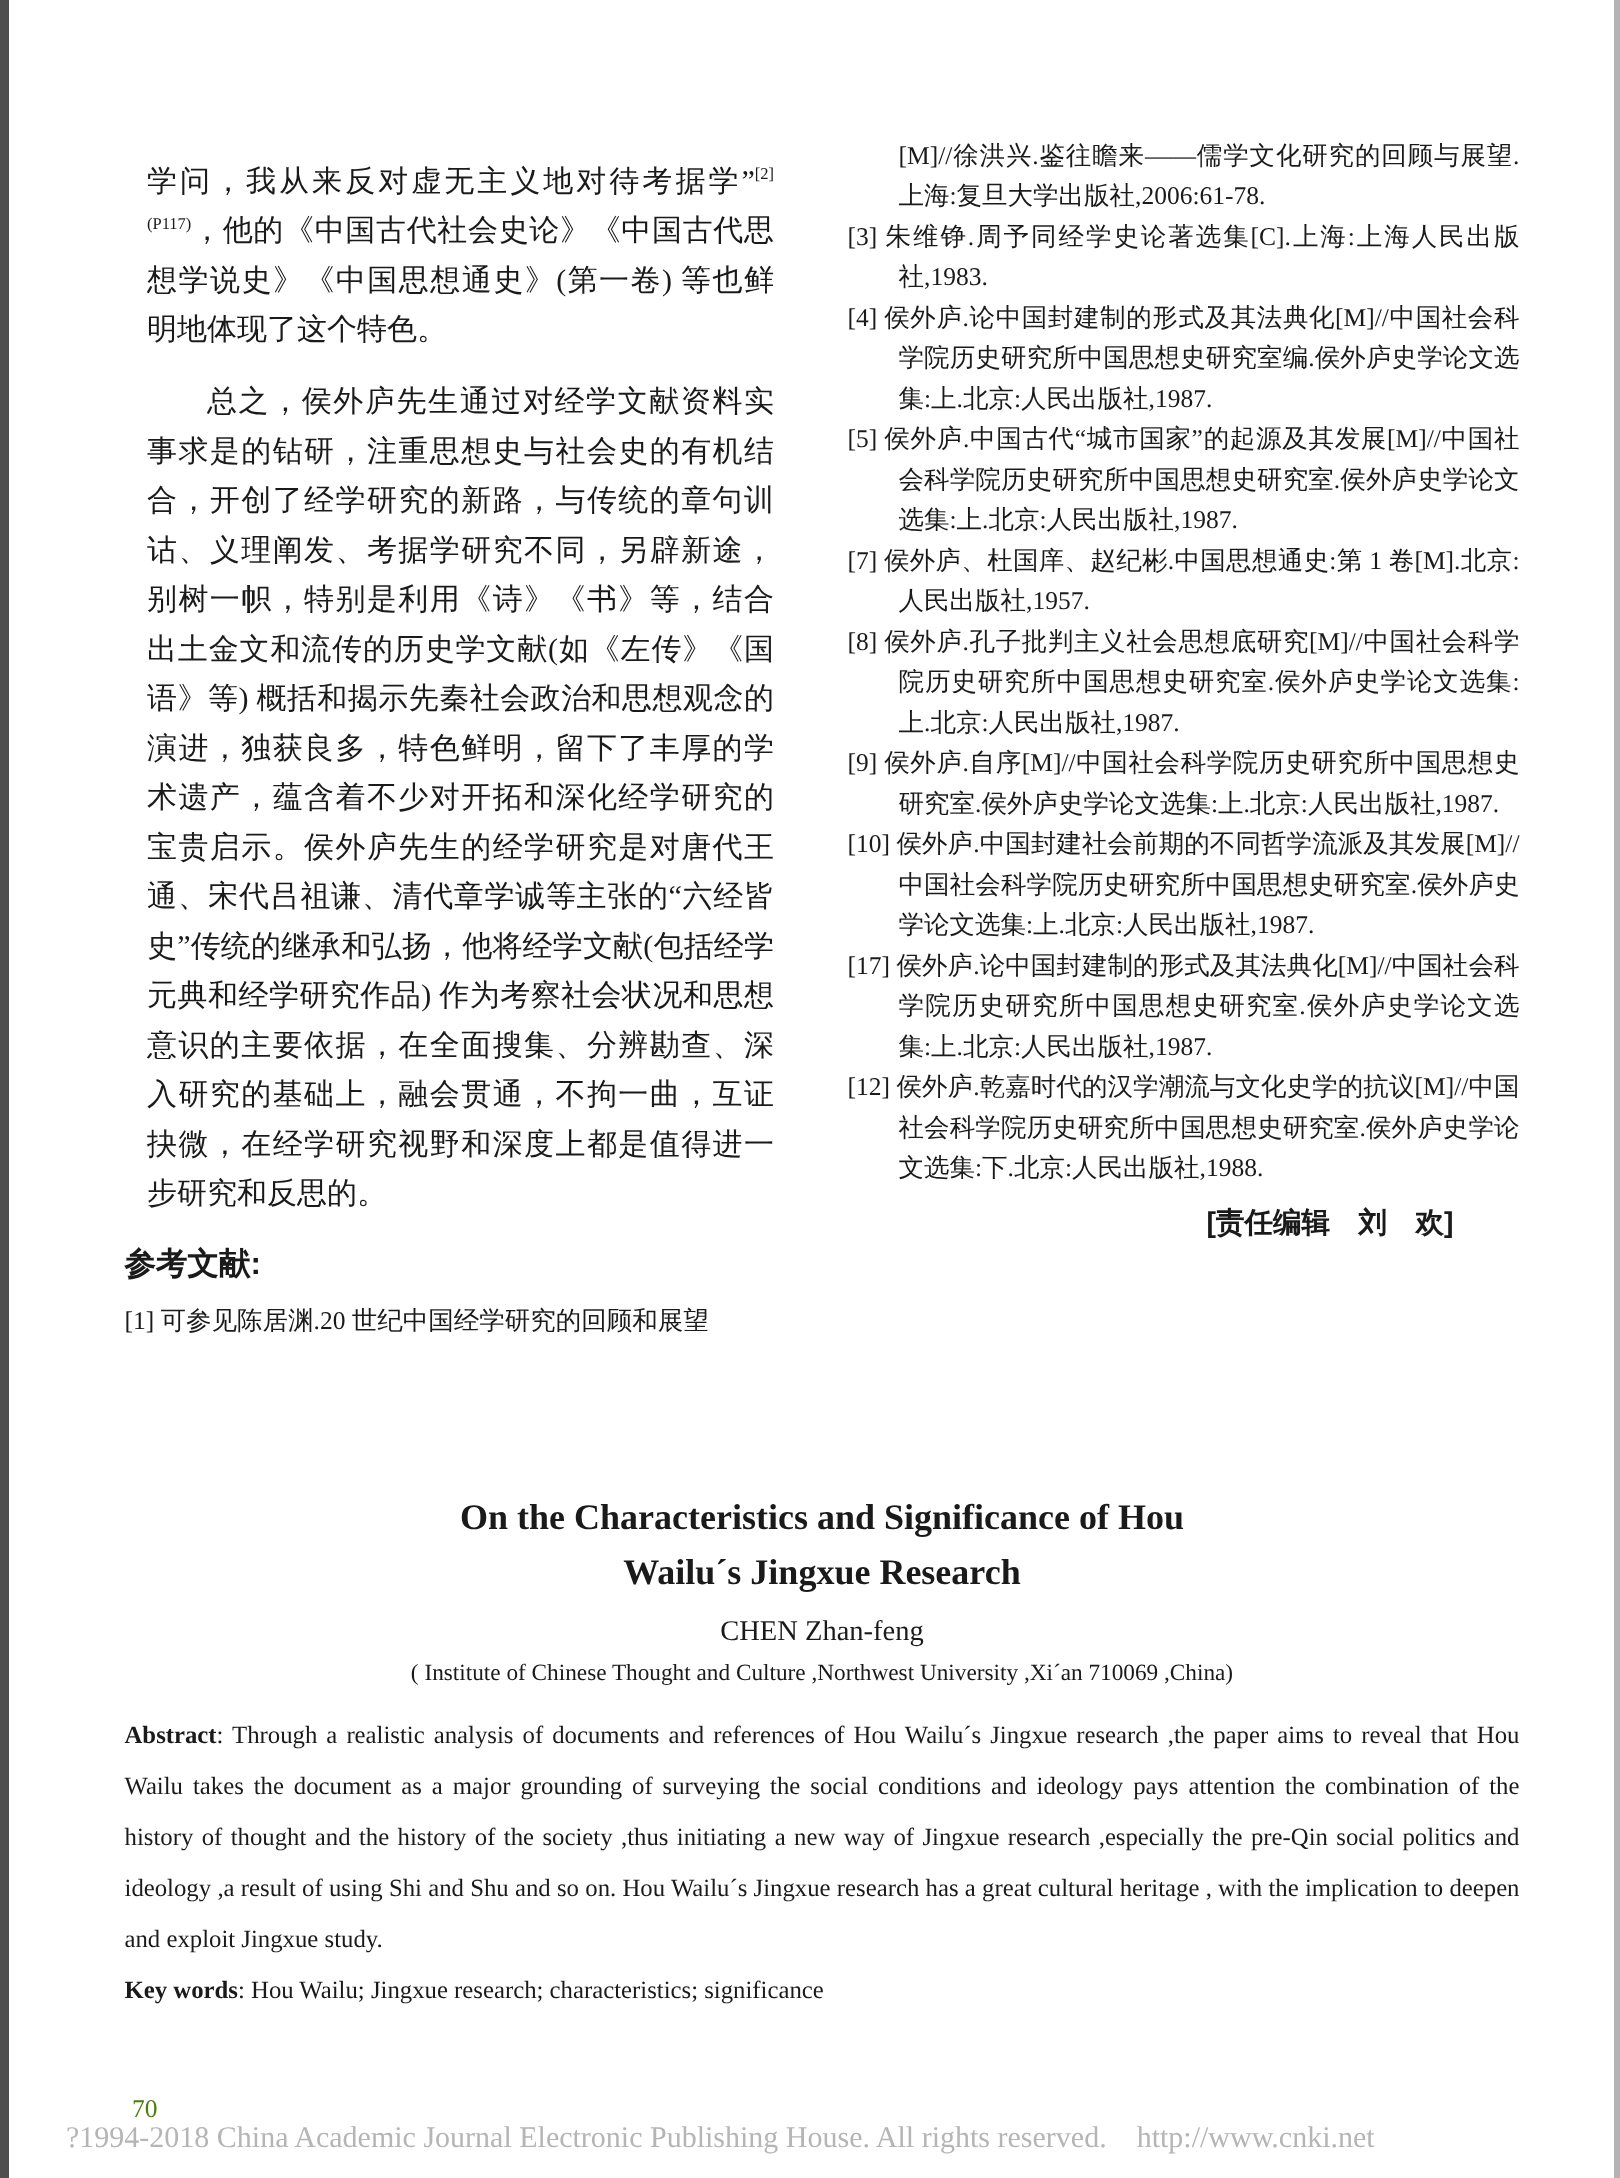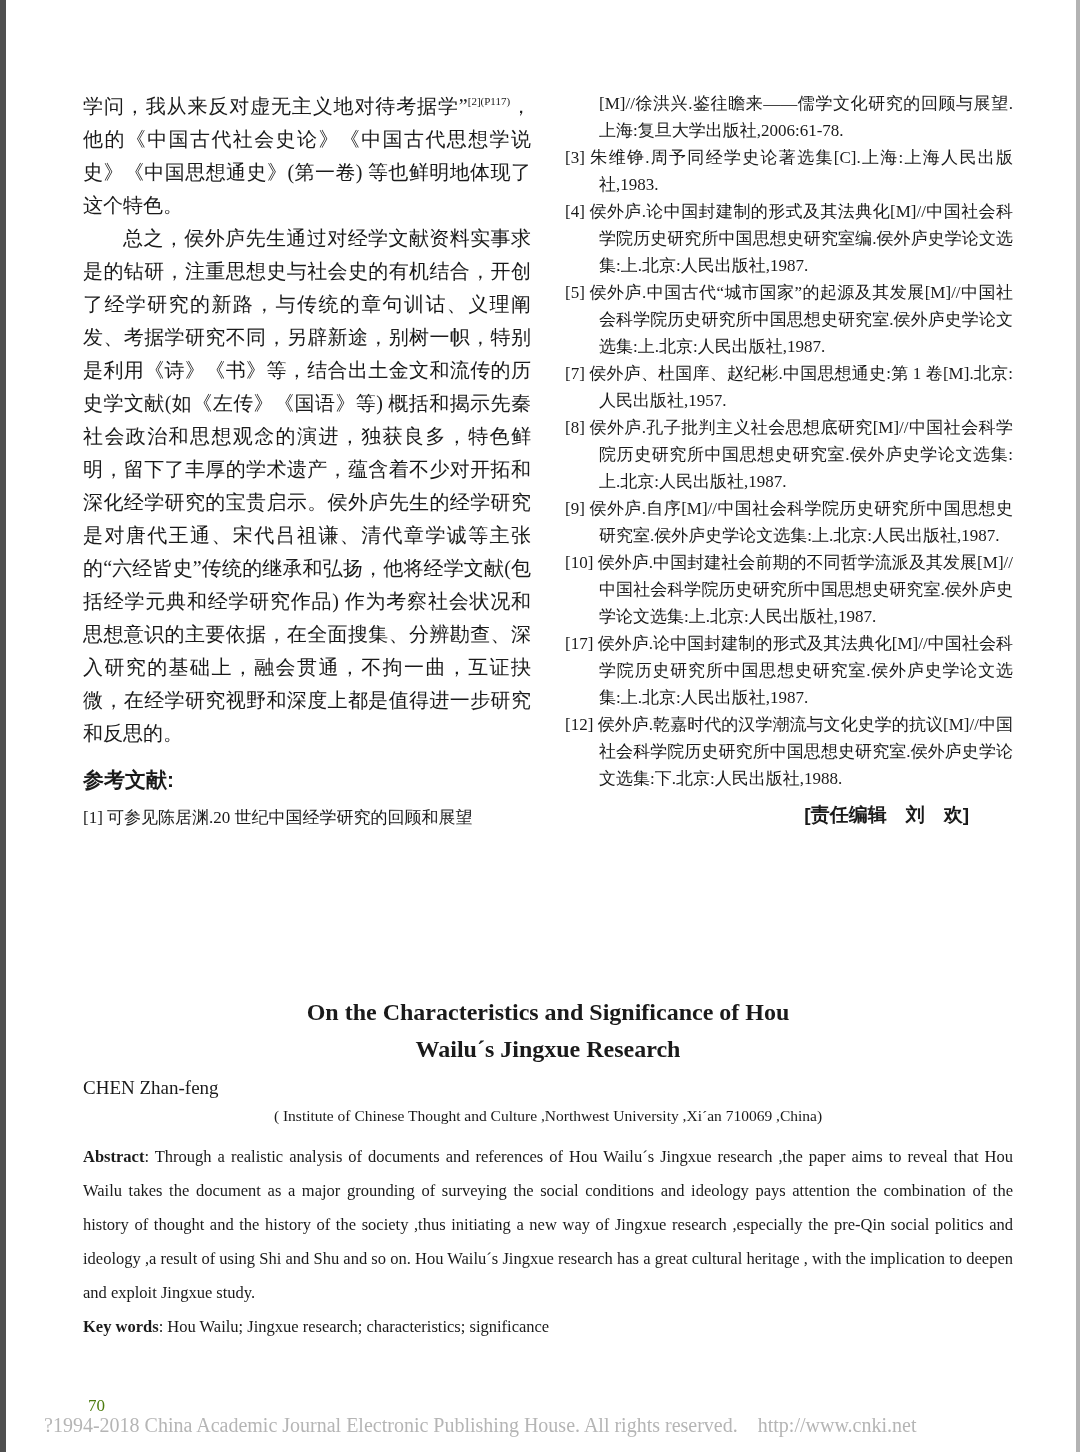--- a/index.html
+++ b/index.html
@@ -17,21 +17,21 @@
   
   .edge-left  { position:absolute; left:0; top:0; width:6px; height:100%; background:#4f4f4f; }
   .edge-right { position:absolute; right:0; top:0; width:4px; height:100%; background:#b3b3b3; }
 
   .content { position:absolute; left:83px; top:90px; width:930px; }
 
   .columns { display:flex; gap:34px; height:892px; }
   .col { width:448px; }
 
   .body-para {
-    margin:0;
+    margin:15px;
     font-size:20px; line-height:33px;
     text-align:justify;
   }
   .body-para.indent { text-indent:2em; }
 
   sup.cite {
     font-size:11px;
     vertical-align:super;
     line-height:0;
     letter-spacing:0;
@@ -64,21 +64,21 @@
 
   .en-title {
     margin:12px 0 0 0;
     text-align:center;
     font-weight:bold;
     font-size:24px;
     line-height:37px;
   }
   .en-author {
     margin:8px 0 0 0;
-    text-align:left;
+    text-align:center;
     font-size:19px;
     line-height:24px;
   }
   .en-affil {
     margin:6px 0 0 0;
     text-align:center;
     font-size:15.5px;
     line-height:20px;
   }
   .en-abstract {

